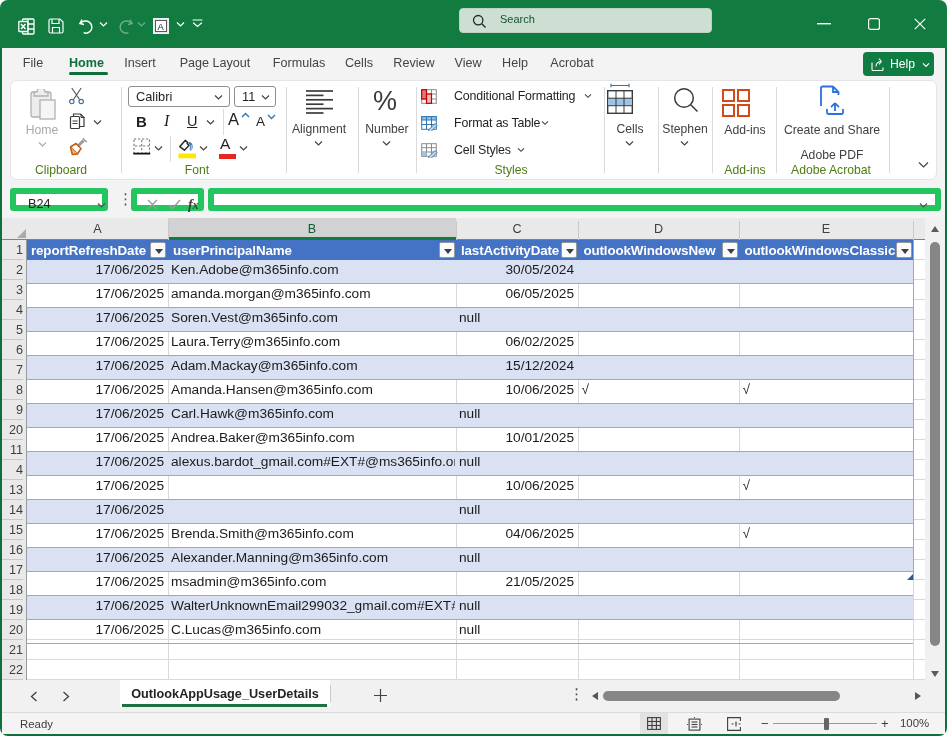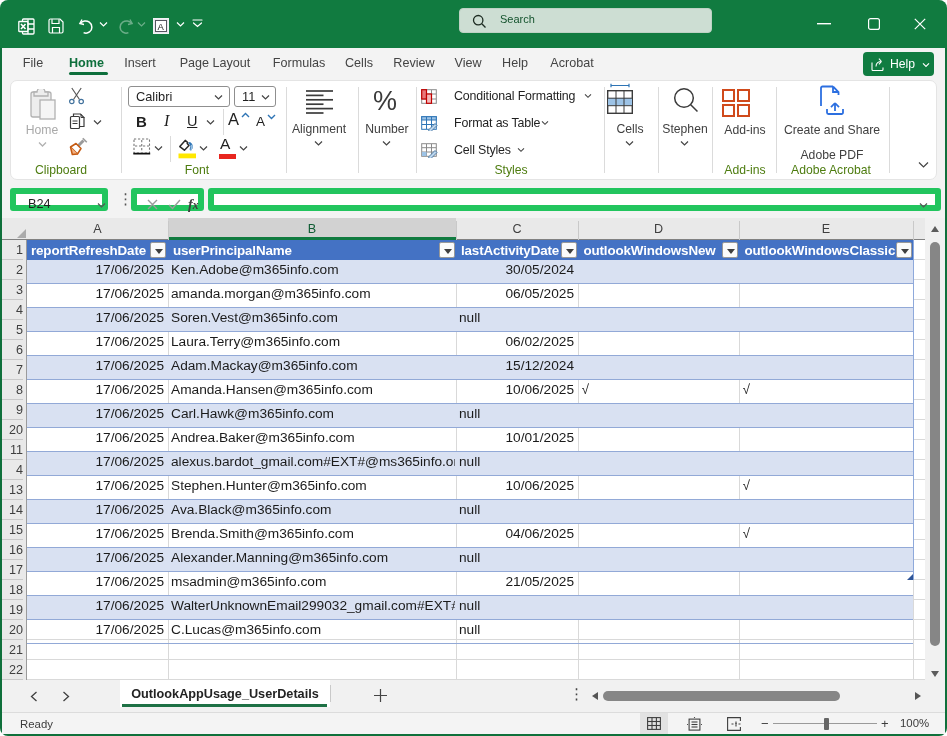--- a/index.html
+++ b/index.html
@@ -484,27 +484,25 @@
           <span class="cb">Andrea.Baker@m365info.com</span>
           <span class="cc">10/01/2025</span>
         </div>
   <div class="trow b">
           <span class="ca">17/06/2025</span>
           <span class="cb">alexus.bardot_gmail.com#EXT#@ms365info.on</span>
           <span class="cn">null</span>
         </div>
   <div class="trow w">
           <span class="ca">17/06/2025</span>
-          <span class="cb">Stephen.Hunter@m365info.com</span>
           <span class="cc">10/06/2025</span>
           <span class="ce">√</span>
         </div>
   <div class="trow b">
           <span class="ca">17/06/2025</span>
-          <span class="cb">Ava.Black@m365info.com</span>
           <span class="cn">null</span>
         </div>
   <div class="trow w">
           <span class="ca">17/06/2025</span>
           <span class="cb">Brenda.Smith@m365info.com</span>
           <span class="cc">04/06/2025</span>
           <span class="ce">√</span>
         </div>
   <div class="trow b">
           <span class="ca">17/06/2025</span>

